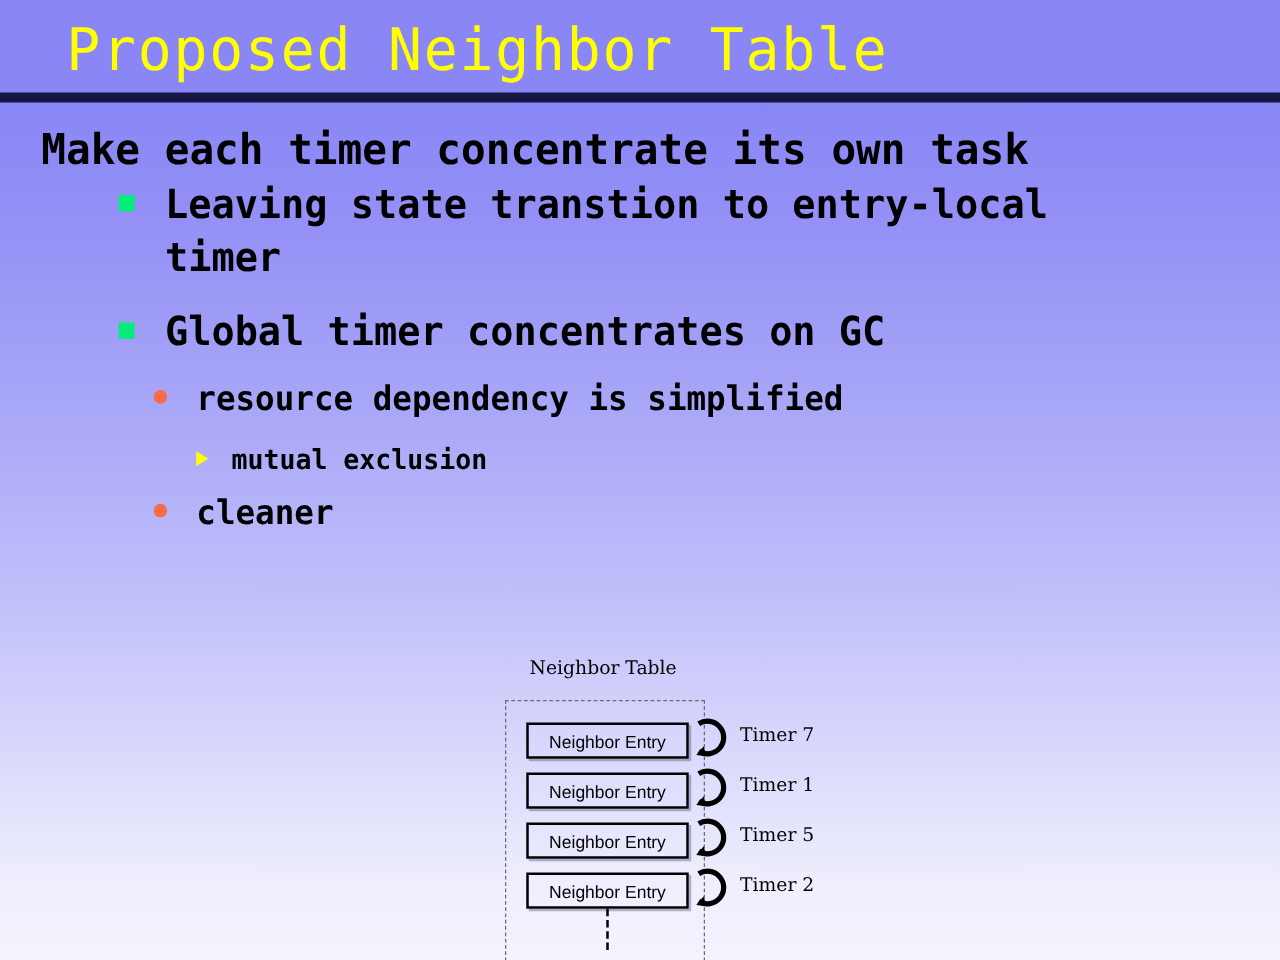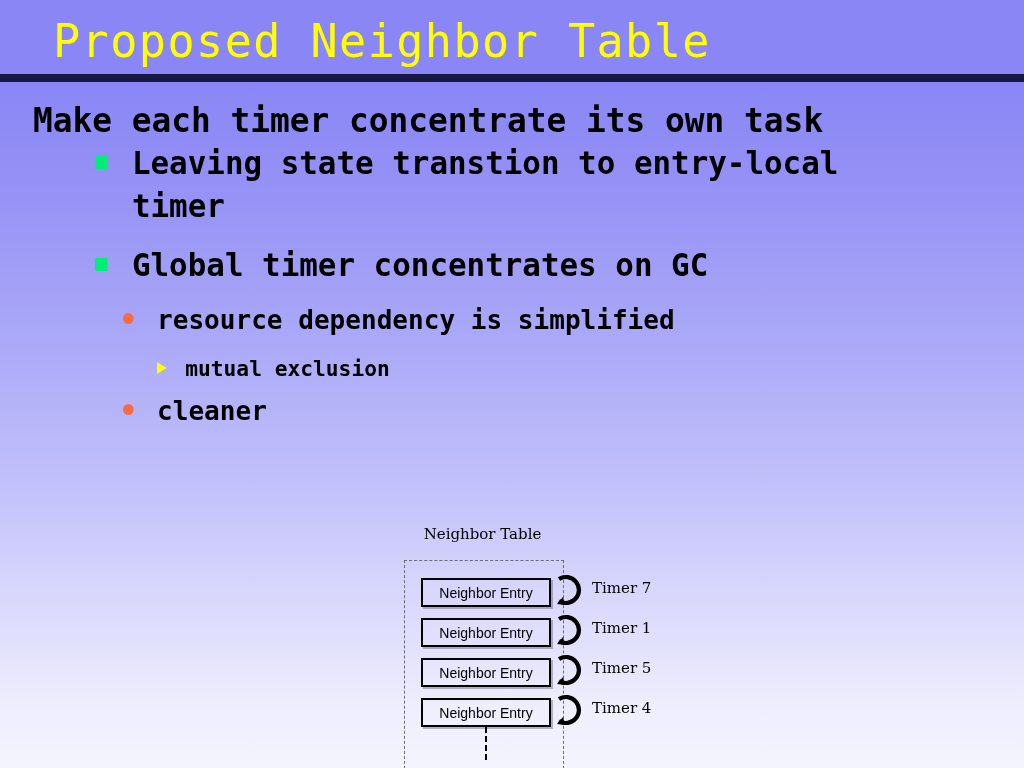--- a/index.html
+++ b/index.html
@@ -303,20 +303,20 @@
       </svg>
       <div class="timer-label">Timer 5</div>
     </div>
 
     <div class="entry-row" style="top:169px;">
       <div class="entry-box">Neighbor Entry</div>
       <svg class="loop-arrow" viewBox="0 0 40 40">
         <path d="M6 9 A 13 13 0 1 1 6 31" fill="none" stroke="#000" stroke-width="4.2" stroke-linecap="butt"></path>
         <path d="M10 27 L4 34 L12 35 Z" fill="#000"></path>
       </svg>
-      <div class="timer-label">Timer 4</div>
+      <div class="timer-label">Timer 2</div>
     </div>
 
     <div id="ellipsis"></div>
 
   </div>
 
 </div>
 
 </body></html>

